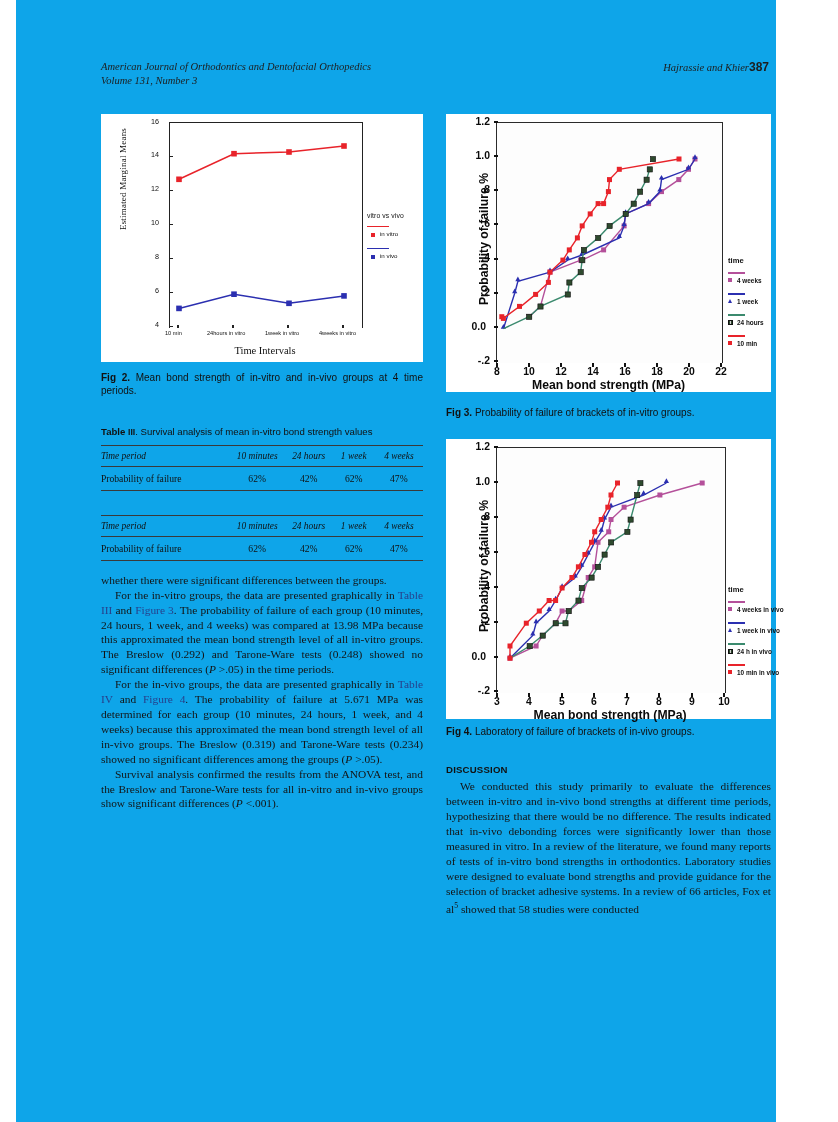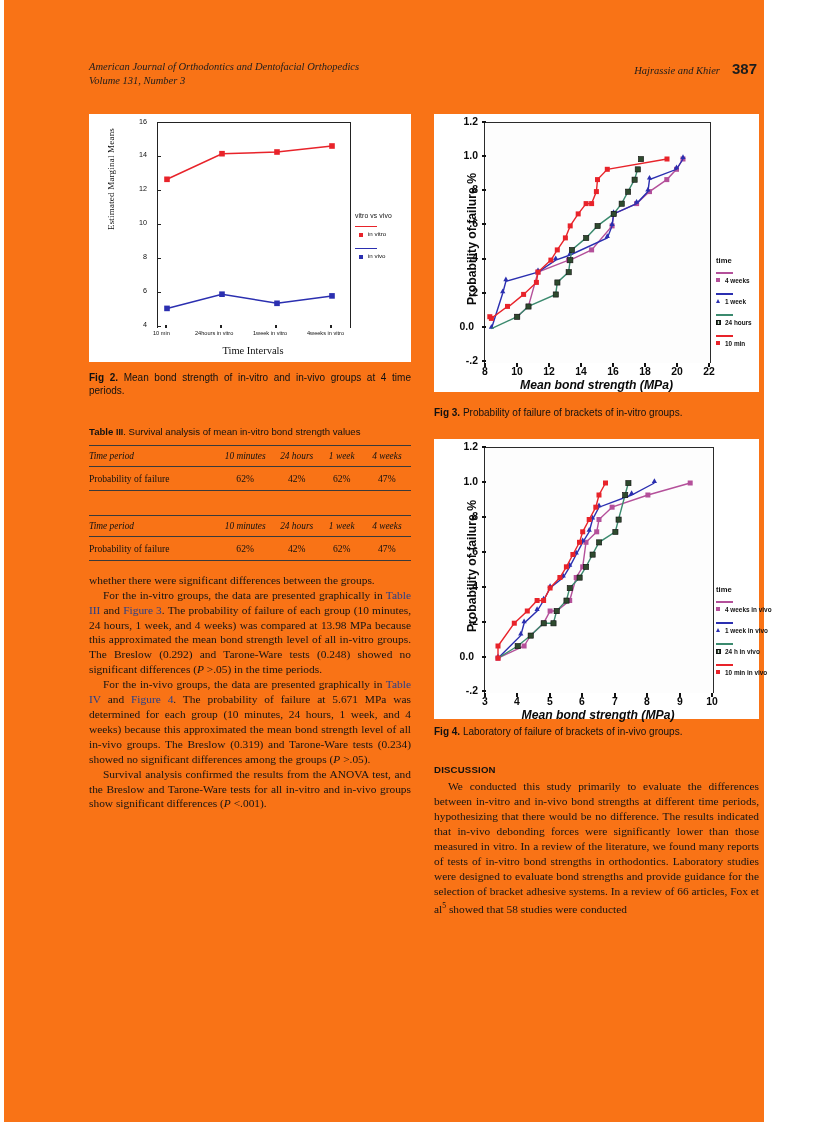--- a/index.html
+++ b/index.html
@@ -1,27 +1,27 @@
 <!DOCTYPE html>
 <html><head>
 <meta charset="utf-8">
 <style>
   html,body{margin:0;padding:0;background:#ffffff;}
   body{width:838px;height:1122px;position:relative;
        font-family:"Liberation Serif",serif;color:#1a1a1a;}
 
-  .page{position:absolute;left:4px;top:0;width:760px;height:1122px;background:#f97316;}
+  .page{position:absolute;left:16px;top:0;width:760px;height:1122px;background:#0ea5e9;}
 
   
   .runhead{position:absolute;left:85px;top:60px;width:668px;}
   .rh-left{position:absolute;left:0;top:0;font-style:italic;font-size:10.5px;
            line-height:13.5px;font-family:"Liberation Serif",serif;color:#1d1d1d;}
   .rh-right{position:absolute;right:0;top:0;font-style:italic;font-size:10.5px;
             color:#1d1d1d;white-space:nowrap;}
-  .rh-page{font-style:normal;font-weight:bold;font-size:15px;margin-left:12px;
+  .rh-page{font-style:normal;font-weight:bold;font-size:12px;margin-left:0;
            font-family:"Liberation Sans",sans-serif;}
 
   
   .col-left{position:absolute;left:85px;top:114px;width:322px;}
   .col-right{position:absolute;left:430px;top:114px;width:325px;}
 
   
   .figbox{position:relative;background:#fefefe;}
   .figcap{font-family:"Liberation Sans",sans-serif;font-size:10px;
           line-height:13.2px;text-align:justify;color:#111;margin-top:9px;}
@@ -54,21 +54,21 @@
         font-family:"Liberation Sans",sans-serif;color:#111;white-space:nowrap;}
 
   
   .kmfig{position:relative;background:#fff;}
   .kmfig .kmframe{position:absolute;border:1.3px solid #2b2b2b;
        border-bottom:none;background:#fdfdfd;}
   .kmfig .kmylab{position:absolute;transform:rotate(-90deg);transform-origin:center;
        font-family:"Liberation Sans",sans-serif;font-weight:bold;font-size:12.2px;
        text-align:center;color:#0a0a0a;}
   .kmfig .kmxlab{position:absolute;text-align:center;
-       font-family:"Liberation Sans",sans-serif;font-weight:bold;font-size:12.2px;color:#0a0a0a;font-style:italic;}
+       font-family:"Liberation Sans",sans-serif;font-weight:bold;font-size:12.2px;color:#0a0a0a;}
   .kmfig .kmyt{position:absolute;font-family:"Liberation Sans",sans-serif;
        font-weight:bold;font-size:10.4px;color:#0a0a0a;text-align:right;width:24px;}
   .kmfig .kmxt{position:absolute;font-family:"Liberation Sans",sans-serif;
        font-weight:bold;font-size:10.4px;color:#0a0a0a;text-align:center;width:18px;}
   .kmfig .tickh{position:absolute;width:3.6px;height:1.6px;background:#111;}
   .kmfig .tickv{position:absolute;width:1.6px;height:3.6px;background:#111;}
   .kmfig .kmlegend{position:absolute;}
   .kmfig .kmlegend .ltitle{font-family:"Liberation Sans",sans-serif;font-weight:bold;
        font-size:7.6px;color:#111;margin-bottom:5px;}
   .kmfig .klrow{position:relative;height:21px;}

